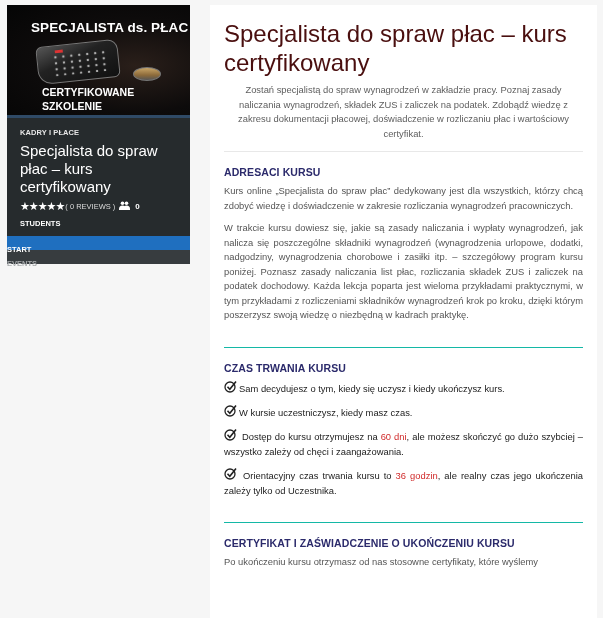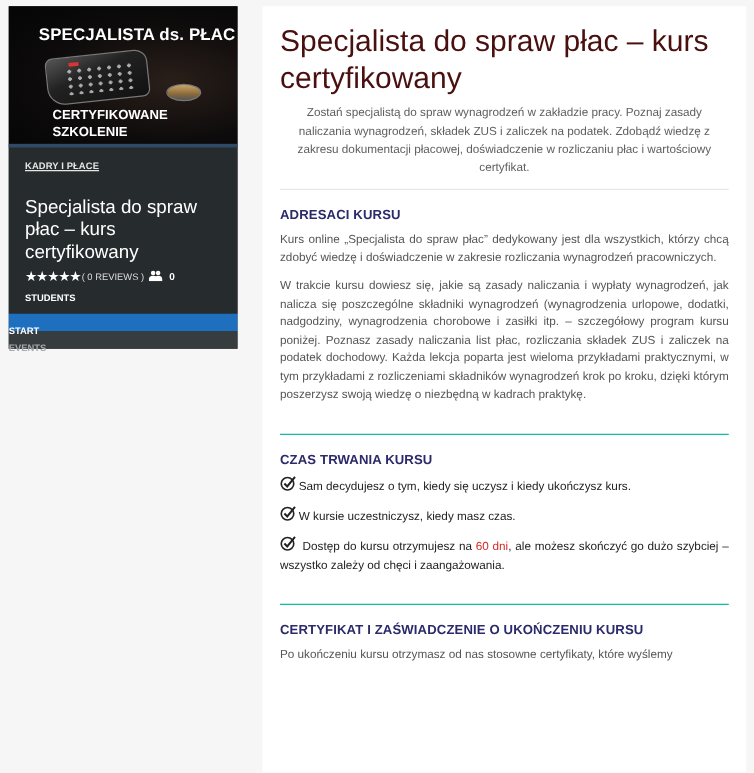--- a/index.html
+++ b/index.html
@@ -54,22 +54,21 @@
       position: absolute; left: 35px; top: 80px;
       color: #ffffff; font-weight: bold; font-size: 10.5px; line-height: 14px;
     }
     .info {
       padding: 10px 13px 8px 13px;
       background: #262b2d;
       border-top: 3px solid #2f4a66;
     }
     .category {
       color: #e6e6e6; font-size: 7.5px; font-weight: bold; letter-spacing: 0.1px;
-      margin-bottom: 20px;
-      text-decoration: underline;
+      margin-bottom: 5px;
     }
     .course-title {
       color: #ffffff; font-size: 15px; line-height: 18px; font-weight: normal;
       margin-bottom: 4px;
     }
     .rating-row {
       display: flex; align-items: center; font-size: 7.5px; color: #dcdcdc;
     }
     .stars { color: #ffffff; font-size: 11px; letter-spacing: -1px; }
     .reviews { margin-left: 1px; }
@@ -198,19 +197,27 @@
 
     <p class="check-item">
       <span class="check-icon">
         <svg width="13" height="13" viewBox="0 0 13 13">
             <circle cx="6" cy="7" r="5" fill="none" stroke="#222" stroke-width="1.3"></circle>
             <path d="M3.5 6.8 L5.8 9.2 L12 1.5" fill="none" stroke="#222" stroke-width="1.6"></path>
           </svg>
       </span> <span>Dostęp do kursu otrzymujesz na </span><span class="highlight">60 dni</span><span>, ale możesz skończyć go dużo szybciej – wszystko zależy od chęci i zaangażowania.</span>
     </p>
 
+    <p class="check-item">
+      <span class="check-icon">
+        <svg width="13" height="13" viewBox="0 0 13 13">
+            <circle cx="6" cy="7" r="5" fill="none" stroke="#222" stroke-width="1.3"></circle>
+            <path d="M3.5 6.8 L5.8 9.2 L12 1.5" fill="none" stroke="#222" stroke-width="1.6"></path>
+          </svg>
+      </span> <span>Orientacyjny czas trwania kursu to </span><span class="highlight">36 godzin</span><span>, ale realny czas jego ukończenia zależy tylko od Uczestnika.</span>
+    </p>
   </section>
 
   <section>
     <h2 class="section-heading">CERTYFIKAT I ZAŚWIADCZENIE O UKOŃCZENIU KURSU</h2>
     <p class="para">Po ukończeniu kursu otrzymasz od nas stosowne certyfikaty, które wyślemy</p>
   </section>
 </main>
 
 </body></html>

